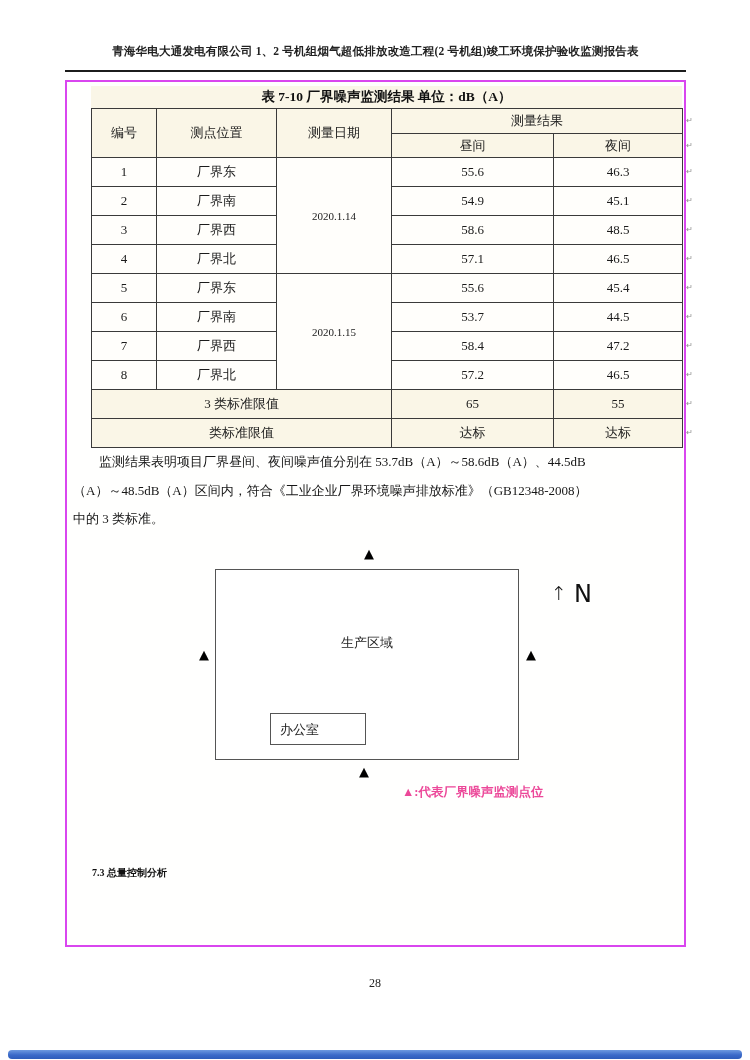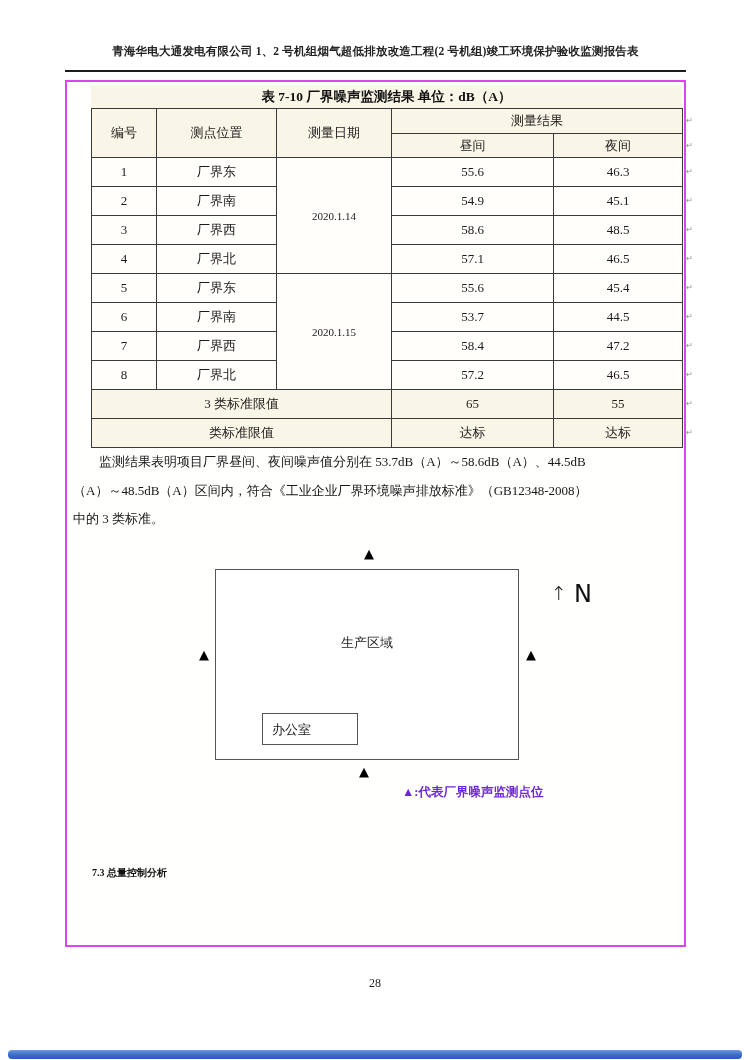--- a/index.html
+++ b/index.html
@@ -32,36 +32,36 @@
     font-family: "DejaVu Sans", sans-serif; font-size: 8px; color: #8d8d8d; line-height: 1; }
 
   .para { position: absolute; left: 6px; width: 601px; font-size: 13px; color: #161616; }
   .para .line { white-space: nowrap; height: 28.5px; line-height: 28.5px; }
   .para .indent { text-indent: 2em; }
 
   .fig-rect { position: absolute; left: 148px; top: 487px; width: 304px; height: 191px;
     border: 1px solid #555; background: #fff; }
   .fig-area-label { position: absolute; left: 0; top: 40px; width: 100%; text-align: center;
     font-family: "DejaVu Sans", sans-serif; font-size: 13px; color: #222; margin-top: 24px; }
-  .office-box { position: absolute; left: 46px; top: 143px; width: 96px; height: 32px;
+  .office-box { position: absolute; left: 54px; top: 143px; width: 96px; height: 32px;
     border: 1px solid #555; background: #fff; }
   .office-label { position: absolute; left: 9px; top: 7px; font-family: "DejaVu Sans", sans-serif;
     font-size: 13px; color: #222; }
   .tri { position: absolute; font-size: 13px; color: #000; line-height: 1;
     font-family: "DejaVu Sans", sans-serif; }
   .tri-top    { left: 297px; top: 465px; }
   .tri-bottom { left: 292px; top: 683px; }
   .tri-left   { left: 132px; top: 566px; }
   .tri-right  { left: 459px; top: 566px; }
   .north { position: absolute; left: 484px; top: 498px; color: #111; }
   .north .arrow { font-family: "DejaVu Sans", sans-serif; font-size: 19px; font-weight: 300; vertical-align: 2px; }
   .north .n { font-family: "DejaVu Sans", sans-serif; font-size: 24px; font-weight: 400; margin-left: 7px; }
 
   .fig-legend { position: absolute; left: 335px; top: 702px; font-weight: bold;
-    font-size: 12.5px; color: #6d28d9; white-space: nowrap; }
+    font-size: 12.5px; color: #ec4899; white-space: nowrap; }
   .fig-caption { position: absolute; left: 0; top: 748px; width: 100%; text-align: center;
     font-weight: bold; font-size: 14px; color: #111; }
 
   .sec-heading { position: absolute; left: 25px; top: 784px; font-weight: bold;
     font-size: 10px; color: #111; white-space: nowrap; }
 
   .page-number { position: absolute; top: 976px; left: 0; width: 750px; text-align: center;
     font-size: 12px; color: #222; }
 
   .bottom-bar { position: absolute; left: 8px; right: 8px; bottom: 1px; height: 9px;

